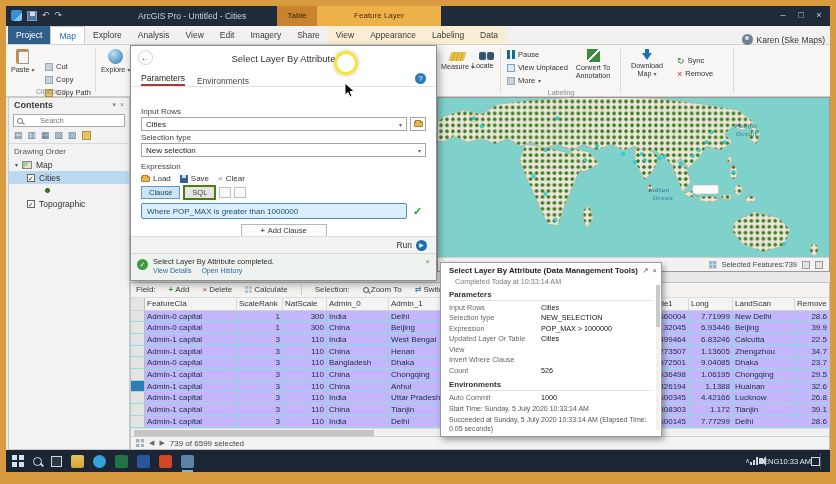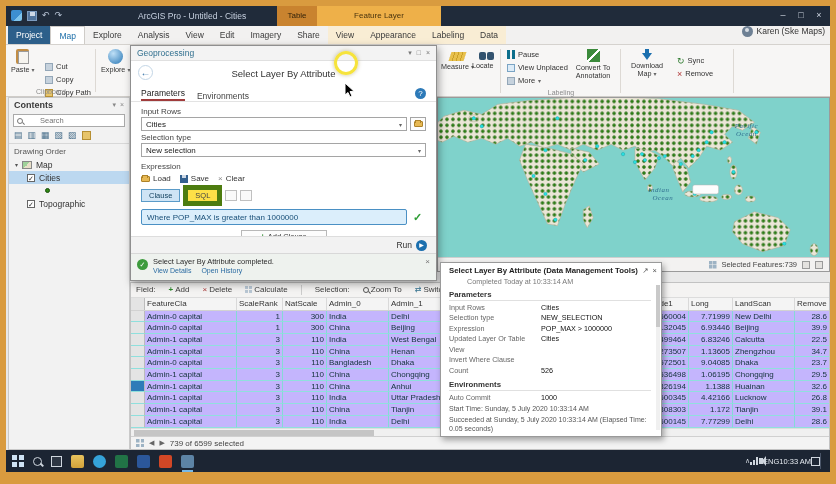--- a/index.html
+++ b/index.html
@@ -21,21 +21,21 @@
   .win-controls { position:absolute; right:2px; top:0; display:flex; }
   .win-controls span { width:18px; height:20px; line-height:19px; text-align:center; font-size:9px; color:#cdd5e0; }
 
   
   .tabrow { position:absolute; left:0; top:20px; right:0; height:19px; background:#f2f1f0; border-bottom:1px solid #d5d2ce; }
   .tabs-flex { display:flex; height:100%; align-items:stretch; padding-left:2px; }
   .rtab { padding:0 8px; line-height:18px; font-size:8.5px; color:#3a3a3a; white-space:nowrap; }
   .rtab.project { background:#2d5f8a; color:#fff; }
   .rtab.active { background:#ffffff; color:#1a6da8; border:1px solid #cfccc8; border-bottom:none; }
   .ctxwrap { display:flex; background:#f9edd4; }
-  .userchip { position:absolute; right:5px; top:0; height:19px; display:flex; align-items:flex-start; gap:4px; font-size:8.5px; color:#333; }
+  .userchip { position:absolute; right:5px; top:0; height:19px; display:flex; align-items:flex-end; gap:4px; font-size:8.5px; color:#333; }
   .avatar { width:11px; height:11px; border-radius:50%; background:#6e8094; position:relative; }
   .avatar::after { content:""; position:absolute; left:3.5px; top:2px; width:4px; height:4px; border-radius:50%; background:#d8dee5; }
 
   
   .ribbon { position:absolute; left:0; top:39px; right:0; height:52px; background:#f7f6f5; border-bottom:1px solid #cfccc8; }
   .glabel { position:absolute; bottom:1px; font-size:7px; color:#8a8a8a; text-align:center; white-space:nowrap; }
   .vsep { position:absolute; top:4px; bottom:4px; width:1px; background:#ddd9d4; }
   .bigbtn { position:absolute; top:2px; display:flex; flex-direction:column; align-items:center; gap:2px; padding:2px 2px; }
   .bb-label { font-size:7.2px; color:#333; text-align:center; line-height:1.15; white-space:normal; }
   .caret { font-size:6px; color:#666; }
@@ -102,40 +102,40 @@
   .folder-btn { width:16px; height:14px; border:1px solid #a5a5a5; background:#fdfdfd; display:flex; align-items:center; justify-content:center; }
   .folder { width:9px; height:6px; background:#e7b954; border:1px solid #ad8229; border-radius:1px; position:relative; }
   .folder::before { content:""; position:absolute; left:0; top:-2px; width:4px; height:2px; background:#e7b954; border:1px solid #ad8229; border-bottom:none; }
   .exp-tools { display:flex; gap:9px; margin:3px 0 2px; font-size:8px; color:#333; align-items:center; }
   .exp-tools .tool { display:flex; gap:3px; align-items:center; }
   .disk { width:8px; height:8px; background:#35618f; position:relative; }
   .disk::after { content:""; position:absolute; left:2px; top:0; width:4px; height:3px; background:#cfd9e6; }
   .clr-x { color:#888; font-size:8px; }
   .clause-row { display:flex; gap:3px; margin:2px 0 0; align-items:center; }
   .btn-clause { background:#cfe4f5; border:1px solid #5b9bc8; font-size:7.5px; padding:1px 7px; color:#14425f; }
-  .btn-sql { border:5px solid #4d7c0f; background:#fde047; font-size:7.5px; padding:1px 7px; color:#444; }
+  .btn-sql { border:2px solid #4d7c0f; background:#e5e5e5; font-size:7.5px; padding:1px 7px; color:#444; }
   .mini-sq { width:12px; height:11px; border:1px solid #c0c0c0; background:#fafafa; }
   .clause-line { display:flex; align-items:center; gap:6px; margin-top:3px; }
   .clause-box { width:266px; height:16px; background:#dbeefb; border:1.5px solid #4a90c4; border-radius:2px; display:flex; align-items:center; padding:0 5px; font-size:8px; color:#174e77; white-space:nowrap; overflow:hidden; }
   .clause-check { color:#2f9e36; font-weight:bold; font-size:11px; }
   .addclause { margin:5px auto 0; width:86px; height:13px; border:1px solid #b8b8b8; background:#fcfcfc; font-size:7.5px; color:#333; display:flex; align-items:center; justify-content:center; gap:3px; }
   .addclause .plus { color:#2d8a2d; font-weight:bold; }
   .gp-runbar { position:absolute; left:0; right:0; bottom:27px; height:17px; background:#f2f2f2; border-top:1px solid #ddd; display:flex; align-items:center; justify-content:flex-end; padding:0 9px; gap:5px; font-size:8.5px; color:#333; }
   .run-circle { width:11px; height:11px; border-radius:50%; background:#1b6fae; color:#fff; font-size:6px; line-height:11px; text-align:center; }
   .gp-success { position:absolute; left:0; right:0; bottom:0; height:27px; background:#eef2ee; border-top:1px solid #d8d8d8; display:flex; padding:3px 6px; gap:5px; }
   .succ-check { width:11px; height:11px; border-radius:50%; background:#3d9b3d; color:#fff; font-size:7px; text-align:center; line-height:11px; margin-top:2px; flex:none; }
   .succ-l1 { font-size:7.5px; color:#2c2c2c; }
   .succ-l2 { font-size:7px; color:#2d6da3; display:flex; gap:10px; margin-top:1px; }
   .succ-close { margin-left:auto; color:#777; font-size:8px; }
 
   
   .results { position:absolute; left:434px; top:256px; width:222px; height:175px; background:#fff; border:1px solid #9a9a9a; box-shadow:2px 3px 6px rgba(0,0,0,.35); z-index:40; padding:3px 10px 3px 8px; }
   .res-title { font-size:7.8px; font-weight:bold; color:#1c1c1c; white-space:nowrap; overflow:hidden; width:192px; }
   .res-icons { position:absolute; right:4px; top:3px; display:flex; gap:4px; font-size:7.5px; color:#555; }
-  .res-sub { font-size:7.2px; color:#777; margin:2px 18px 3px; }
+  .res-sub { font-size:7.2px; color:#777; margin:2px 6px 3px; }
   .res-sec { font-size:7.8px; font-weight:bold; color:#333; border-bottom:1px solid #e0e0e0; margin:4px 0 2px; padding-bottom:1px; }
   .res-row { display:flex; font-size:7.2px; line-height:1.45; }
   .res-row .rl { width:92px; color:#666; flex:none; }
   .res-row .rv { color:#111; white-space:nowrap; overflow:hidden; }
   .res-msg { font-size:7px; color:#555; line-height:1.35; margin-bottom:2px; }
   .res-scroll { position:absolute; right:1px; top:22px; bottom:6px; width:4px; background:#f0f0f0; }
   .res-scroll .thumb { position:absolute; left:0; right:0; top:0; height:42px; background:#c9c9c9; }
 
   
   .attrtable { position:absolute; left:124px; top:276px; width:700px; height:168px; background:#fdfdfd; border:1px solid #c2c2c2; z-index:10; display:flex; flex-direction:column; }
@@ -431,28 +431,20 @@
     </svg>
     <div class="mapbar">
       <span class="mb-grid"></span>
       <span>Selected Features:739</span>
       <span class="mb-sq"></span>
       <span class="mb-sq"></span>
     </div>
   </div>
 
   <div class="geopane">
-    <div class="gp-header">
-      <span>Geoprocessing</span>
-      <span class="gp-hicons">
-        <span>▾</span>
-        <span>□</span>
-        <span>×</span>
-      </span>
-    </div>
     <div class="gp-titlerow">
       <span class="gp-back">←</span>
       <span class="gp-title">Select Layer By Attribute</span>
     </div>
     <div class="gp-tabs">
       <span class="gp-tab active">Parameters</span>
       <span class="gp-tab">Environments</span>
       <span class="gp-help">?</span>
     </div>
     <div class="gp-body">

